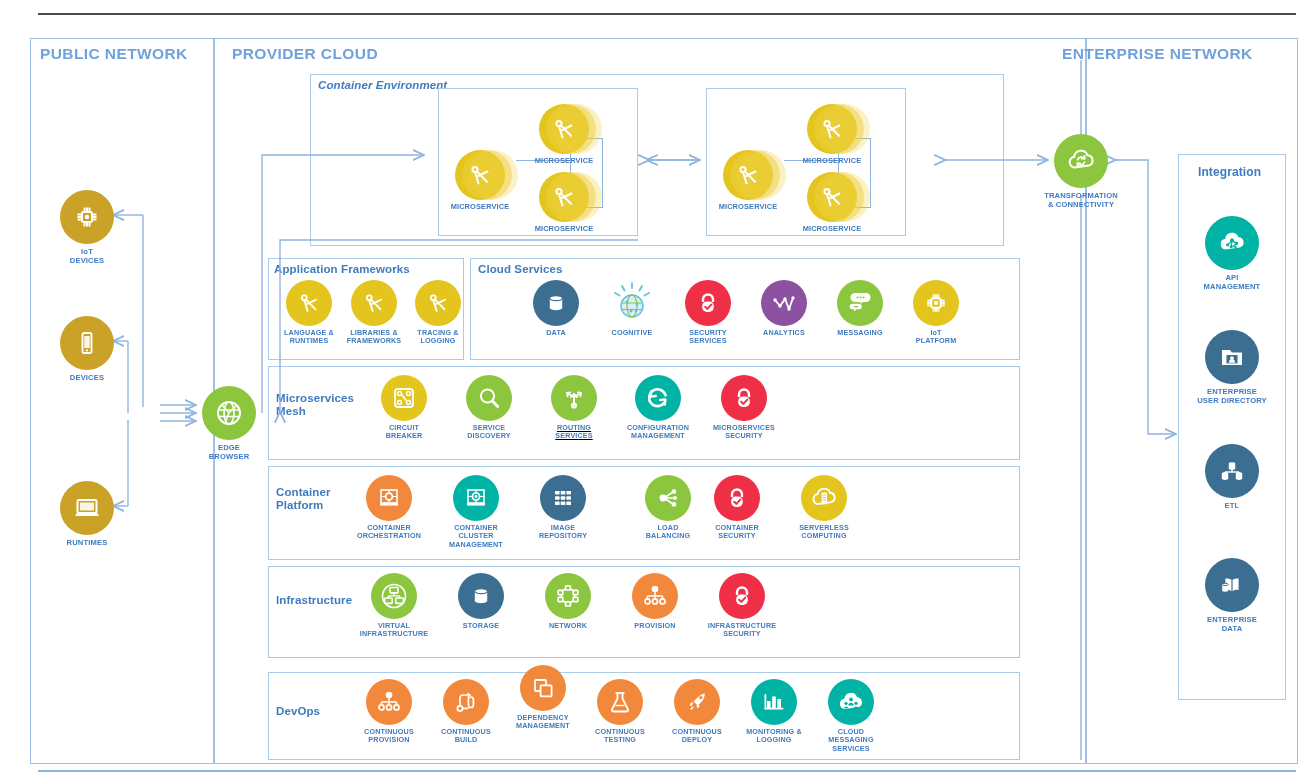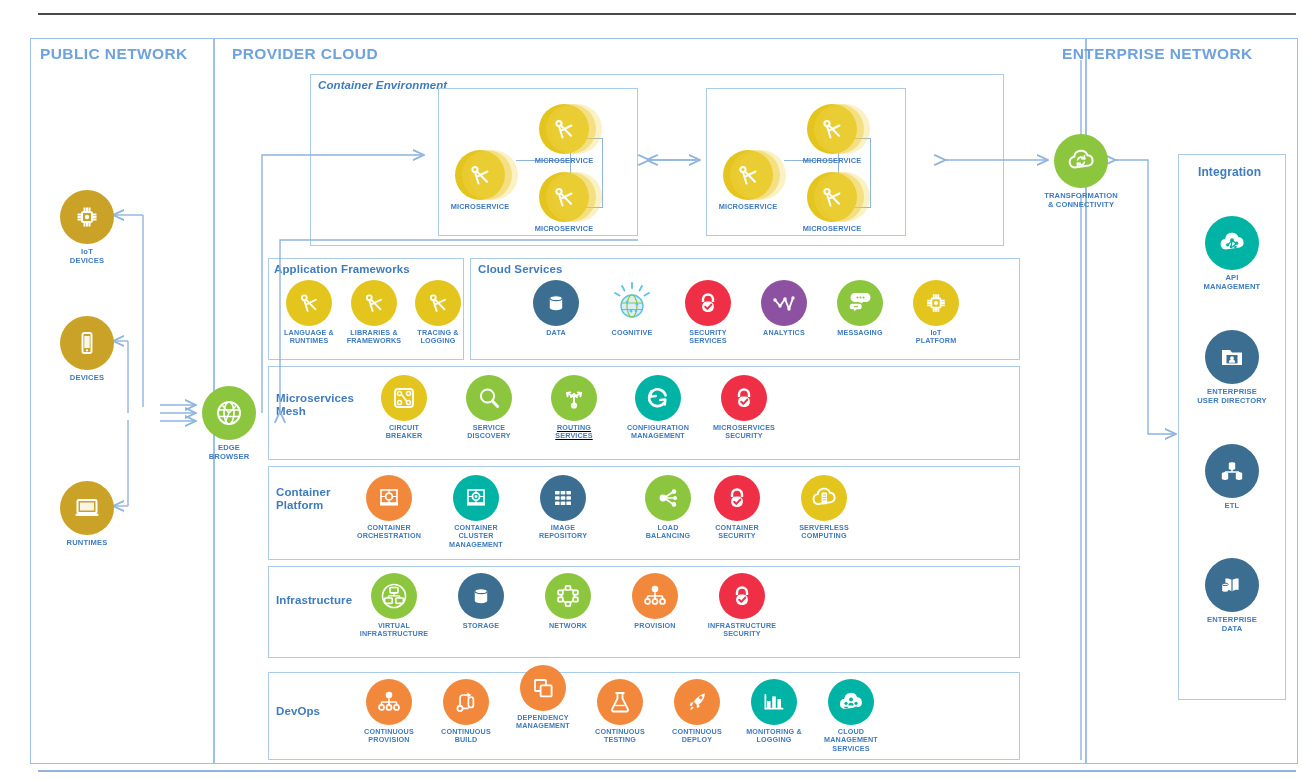--- a/index.html
+++ b/index.html
@@ -696,21 +696,21 @@
         <circle cx="15" cy="11.4" r="1.9"></circle>
           <path d="M12.3,17.4 a2.7,2.7 0 0 1 5.4,0 z"></path>
         <circle cx="10" cy="15.3" r="1.6"></circle>
           <path d="M7.8,20.2 a2.3,2.3 0 0 1 4.5,0 z"></path>
         <circle cx="20" cy="15.3" r="1.6"></circle>
           <path d="M17.8,20.2 a2.3,2.3 0 0 1 4.5,0 z"></path>
       </g>
     </svg>
   </div>
   <div class="lbl">CLOUD
-MANAGEMENT
+MESSAGING
 SERVICES</div>
 </div>
 
 <div class="node big abs" style="left:1037px;top:134px;">
   <div class="disc" style="background:#8cc63f;">
     <svg width="32" height="30" viewBox="0 0 32 30">
       <path d="M9.5,21.5 a5.4,5.4 0 0 1 -.3,-10.7 a6.9,6.9 0 0 1 13.3,-1.5 a5.2,5.2 0 0 1 1.3,10.2 z" fill="none" stroke="#fff" stroke-width="2"></path>
       <path d="M12.6,13.8 a4,4 0 0 1 6.8,-1.4" fill="none" stroke="#fff" stroke-width="1.7" stroke-linecap="round"></path>
       <path d="M19.4,9.8 L19.7,12.8 L16.8,12.6" fill="none" stroke="#fff" stroke-width="1.7" stroke-linecap="round" stroke-linejoin="round"></path>
       <path d="M19.4,16.2 a4,4 0 0 1 -6.8,1.4" fill="none" stroke="#fff" stroke-width="1.7" stroke-linecap="round"></path>

